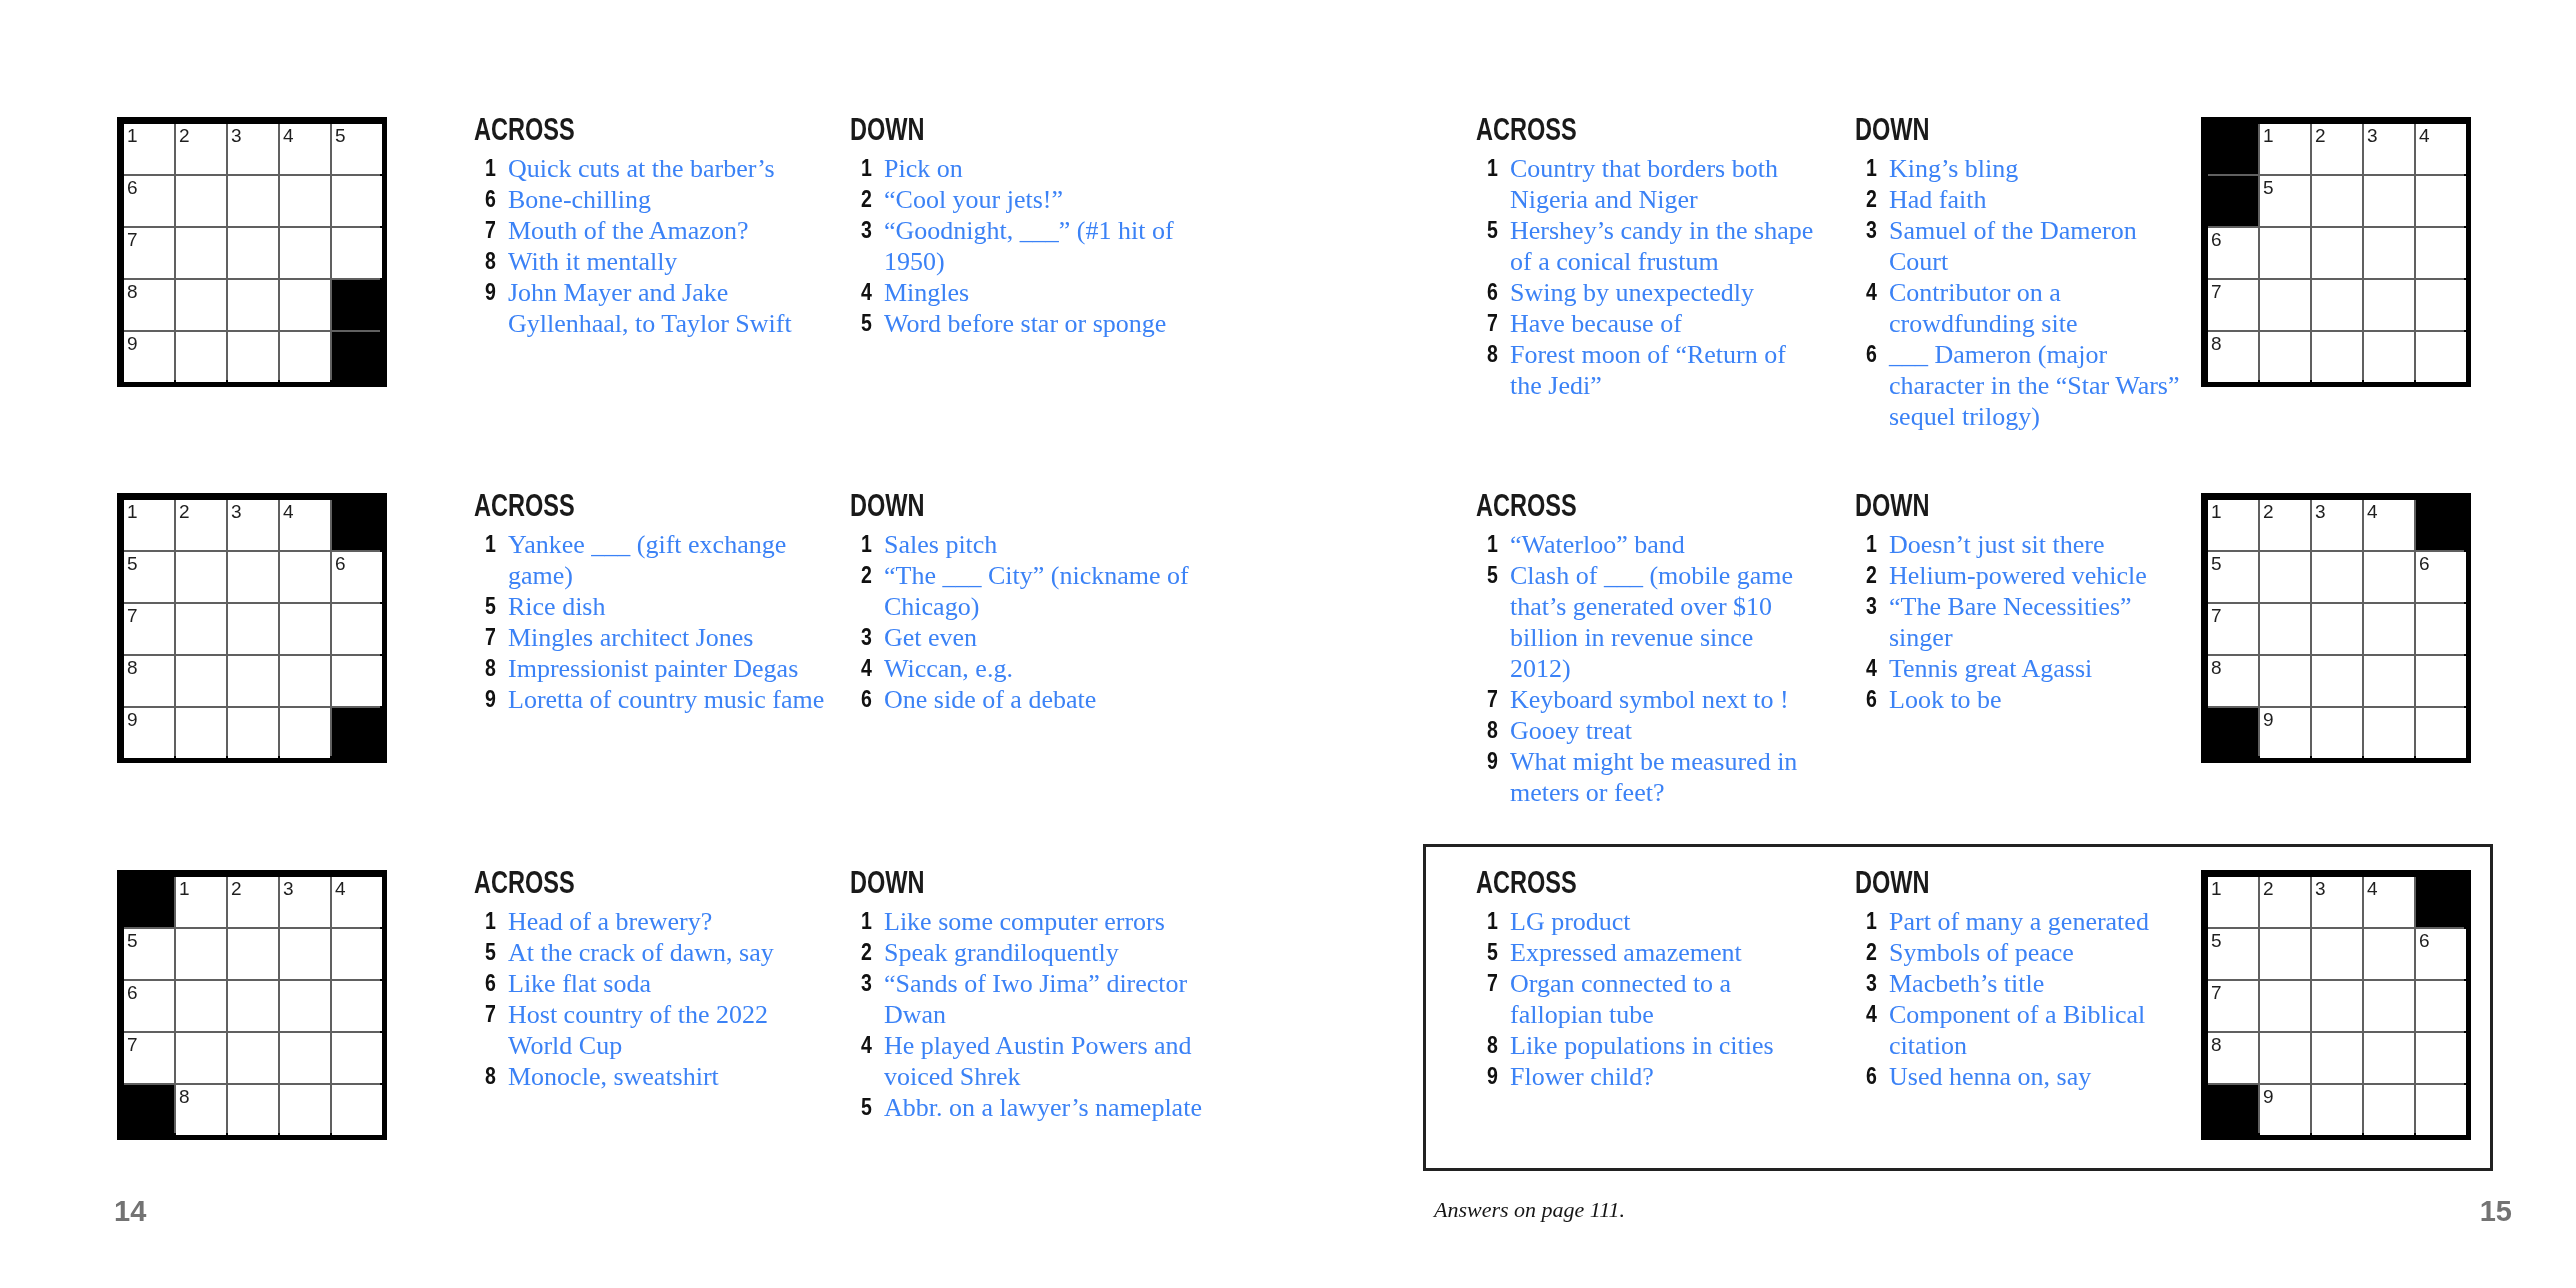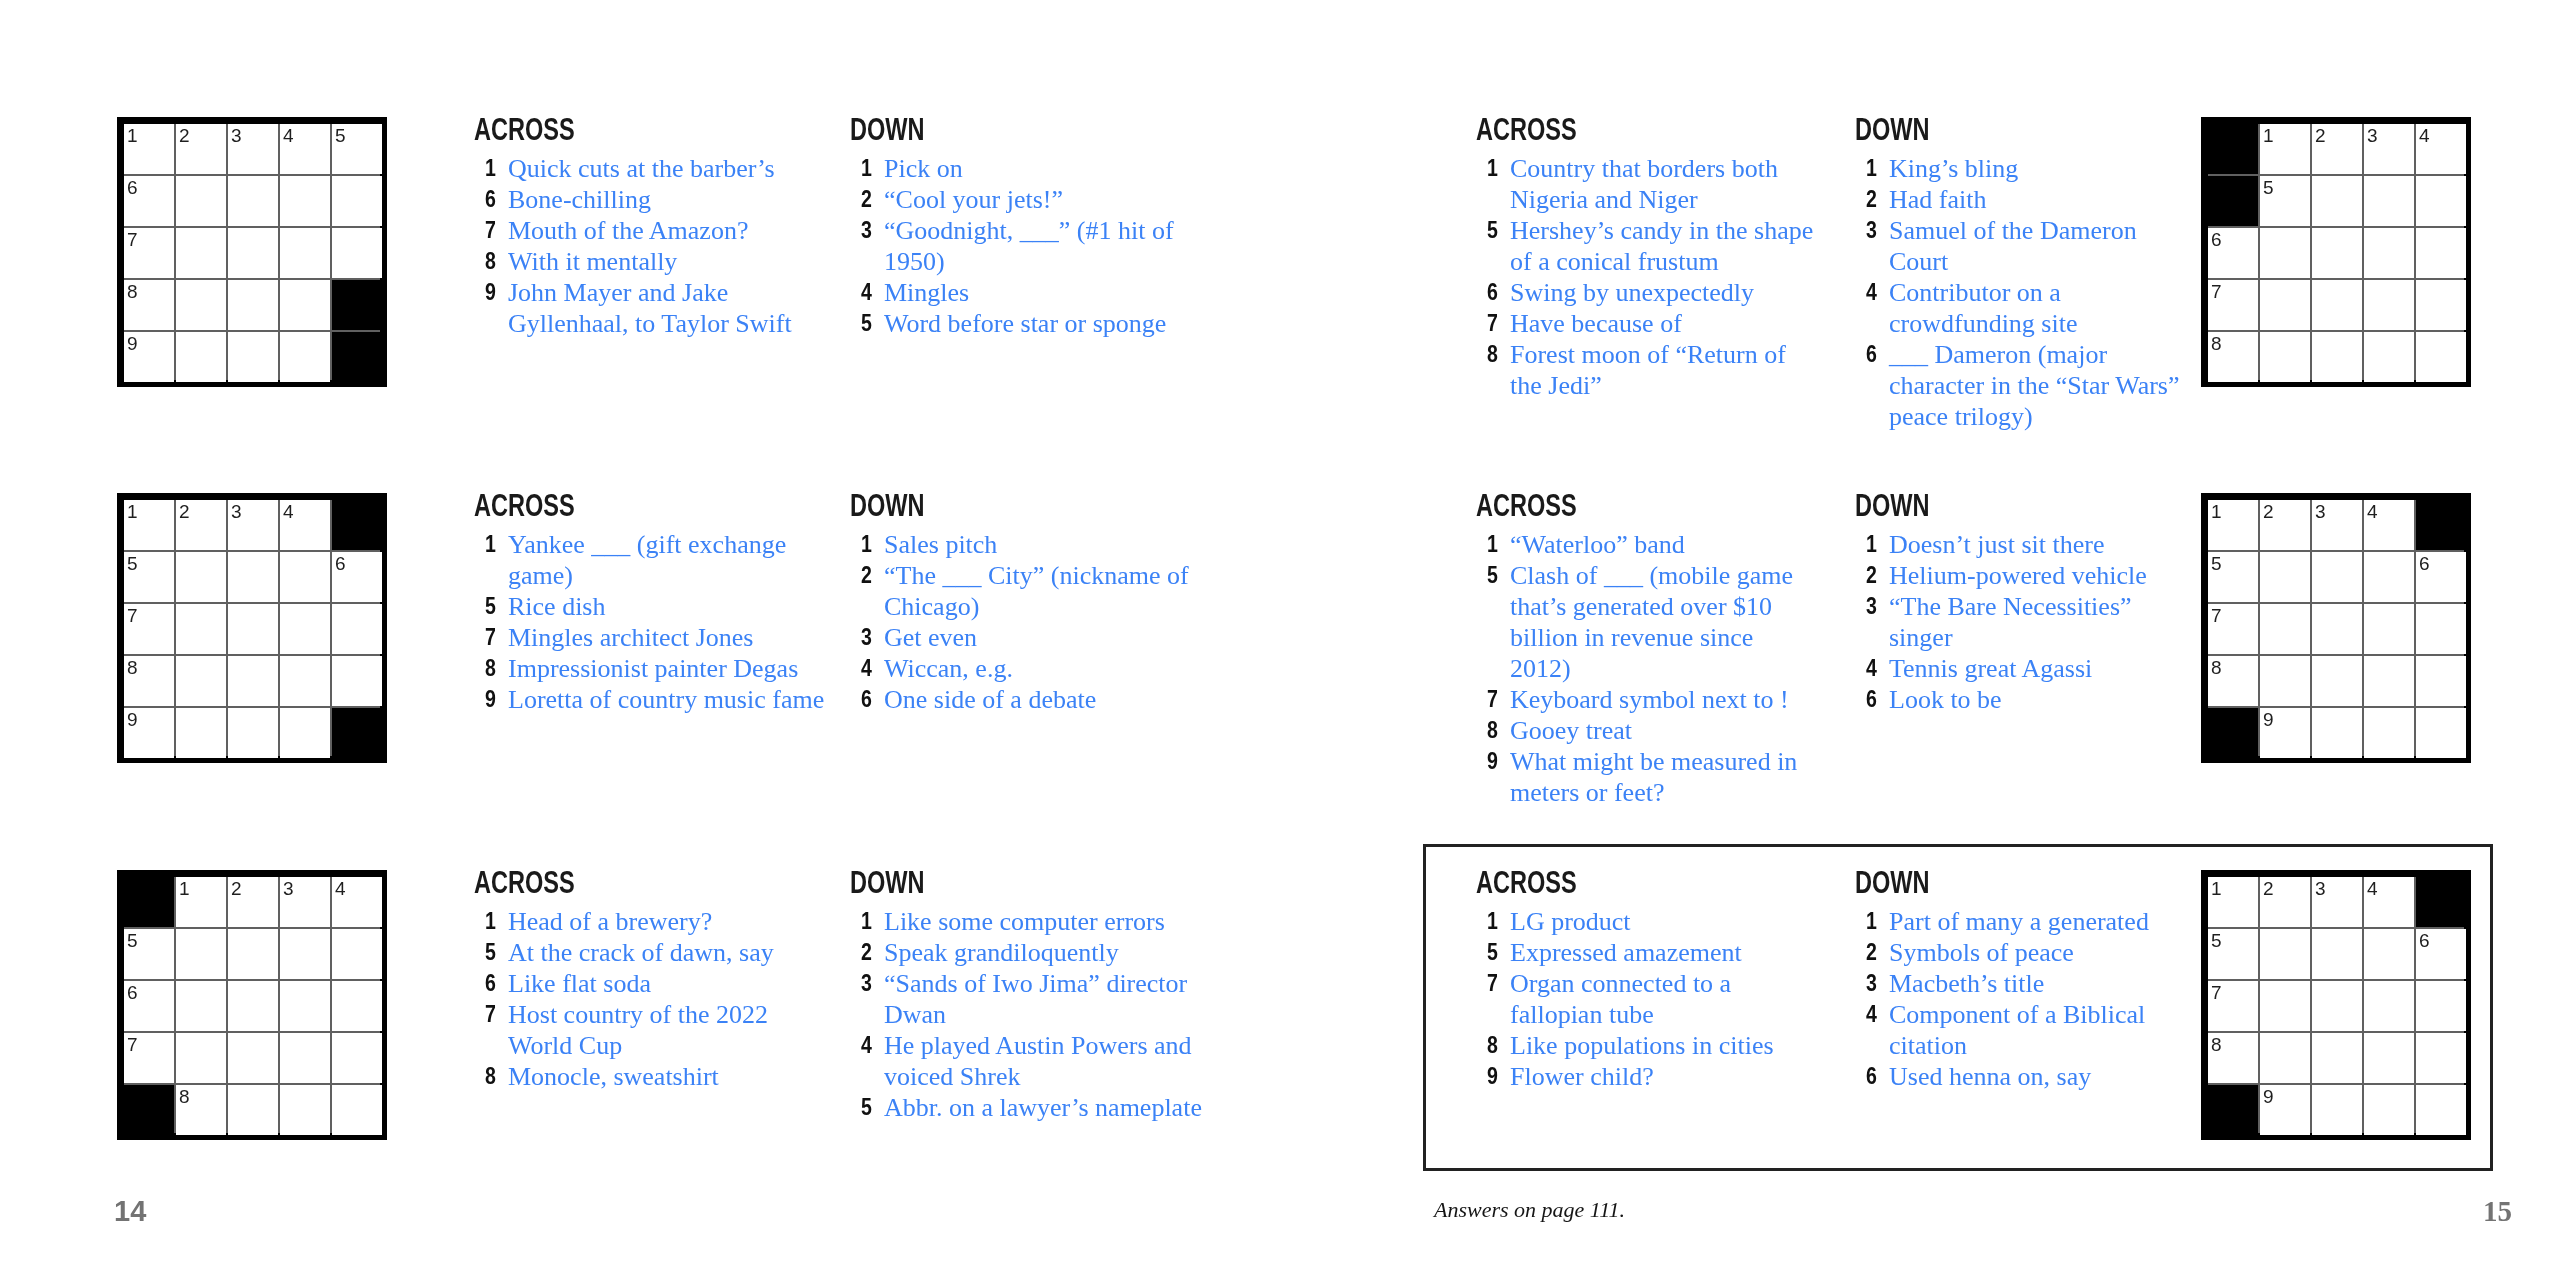--- a/index.html
+++ b/index.html
@@ -41,21 +41,21 @@
   #across5{left:1476px;top:489px;width:343px} #down5{left:1855px;top:489px;width:341px}
   #across6{left:1476px;top:866px;width:343px} #down6{left:1855px;top:866px;width:341px}
   
   #featured-box{
     position:absolute;left:1423px;top:844px;width:1064px;height:321px;
     border:3px solid #222;background:transparent;
   }
   
   .pagenum{position:absolute;font-size:29px;font-weight:700;color:#737373;}
   #page-num-left{left:114px;top:1195px;}
-  #page-num-right{left:2427px;top:1195px;width:85px;text-align:right;font-family:Liberation Serif, serif;}
+  #page-num-right{left:2427px;top:1195px;width:85px;text-align:right;}
   #answers-note{
     position:absolute;left:1434px;top:1197px;font-size:22px;font-style:italic;
     font-family:"Liberation Serif",serif;color:#161616;
   }
 </style>
 </head>
 <body>
 
 <div id="featured-box"></div>
 
@@ -427,21 +427,21 @@
       <div class="clue">
         <span class="cnum">3</span>
         <span class="ctext">Samuel of the Dameron Court</span>
       </div>
       <div class="clue">
         <span class="cnum">4</span>
         <span class="ctext">Contributor on a crowdfunding site</span>
       </div>
       <div class="clue">
         <span class="cnum">6</span>
-        <span class="ctext">___ Dameron (major character in the “Star Wars” peace trilogy)</span>
+        <span class="ctext">___ Dameron (major character in the “Star Wars” sequel trilogy)</span>
       </div>
     </div>
 </div>
 
 <div class="grid" id="grid5">
     <div class="cell">
       <span class="num">1</span>
     </div>
     <div class="cell">
       <span class="num">2</span>

